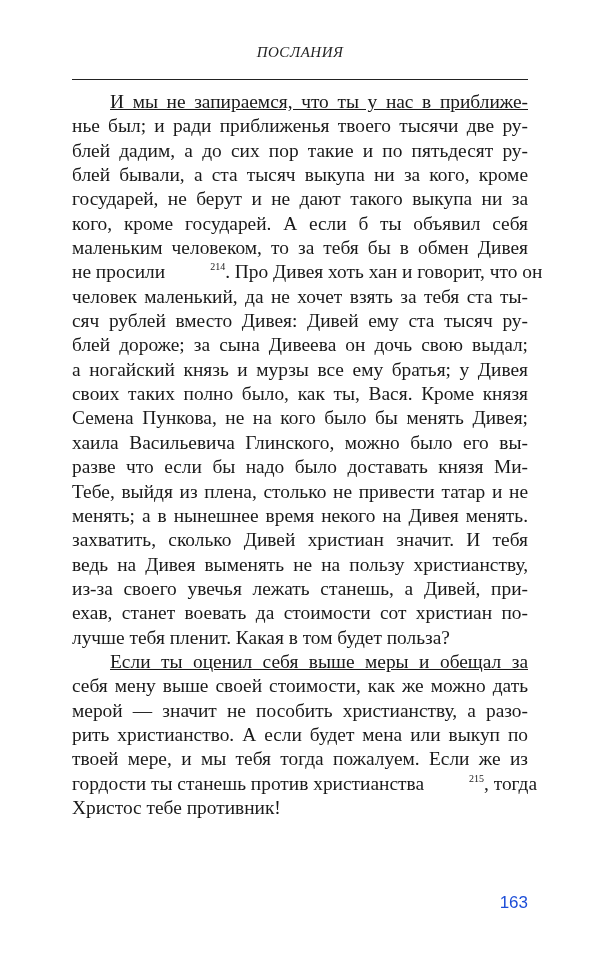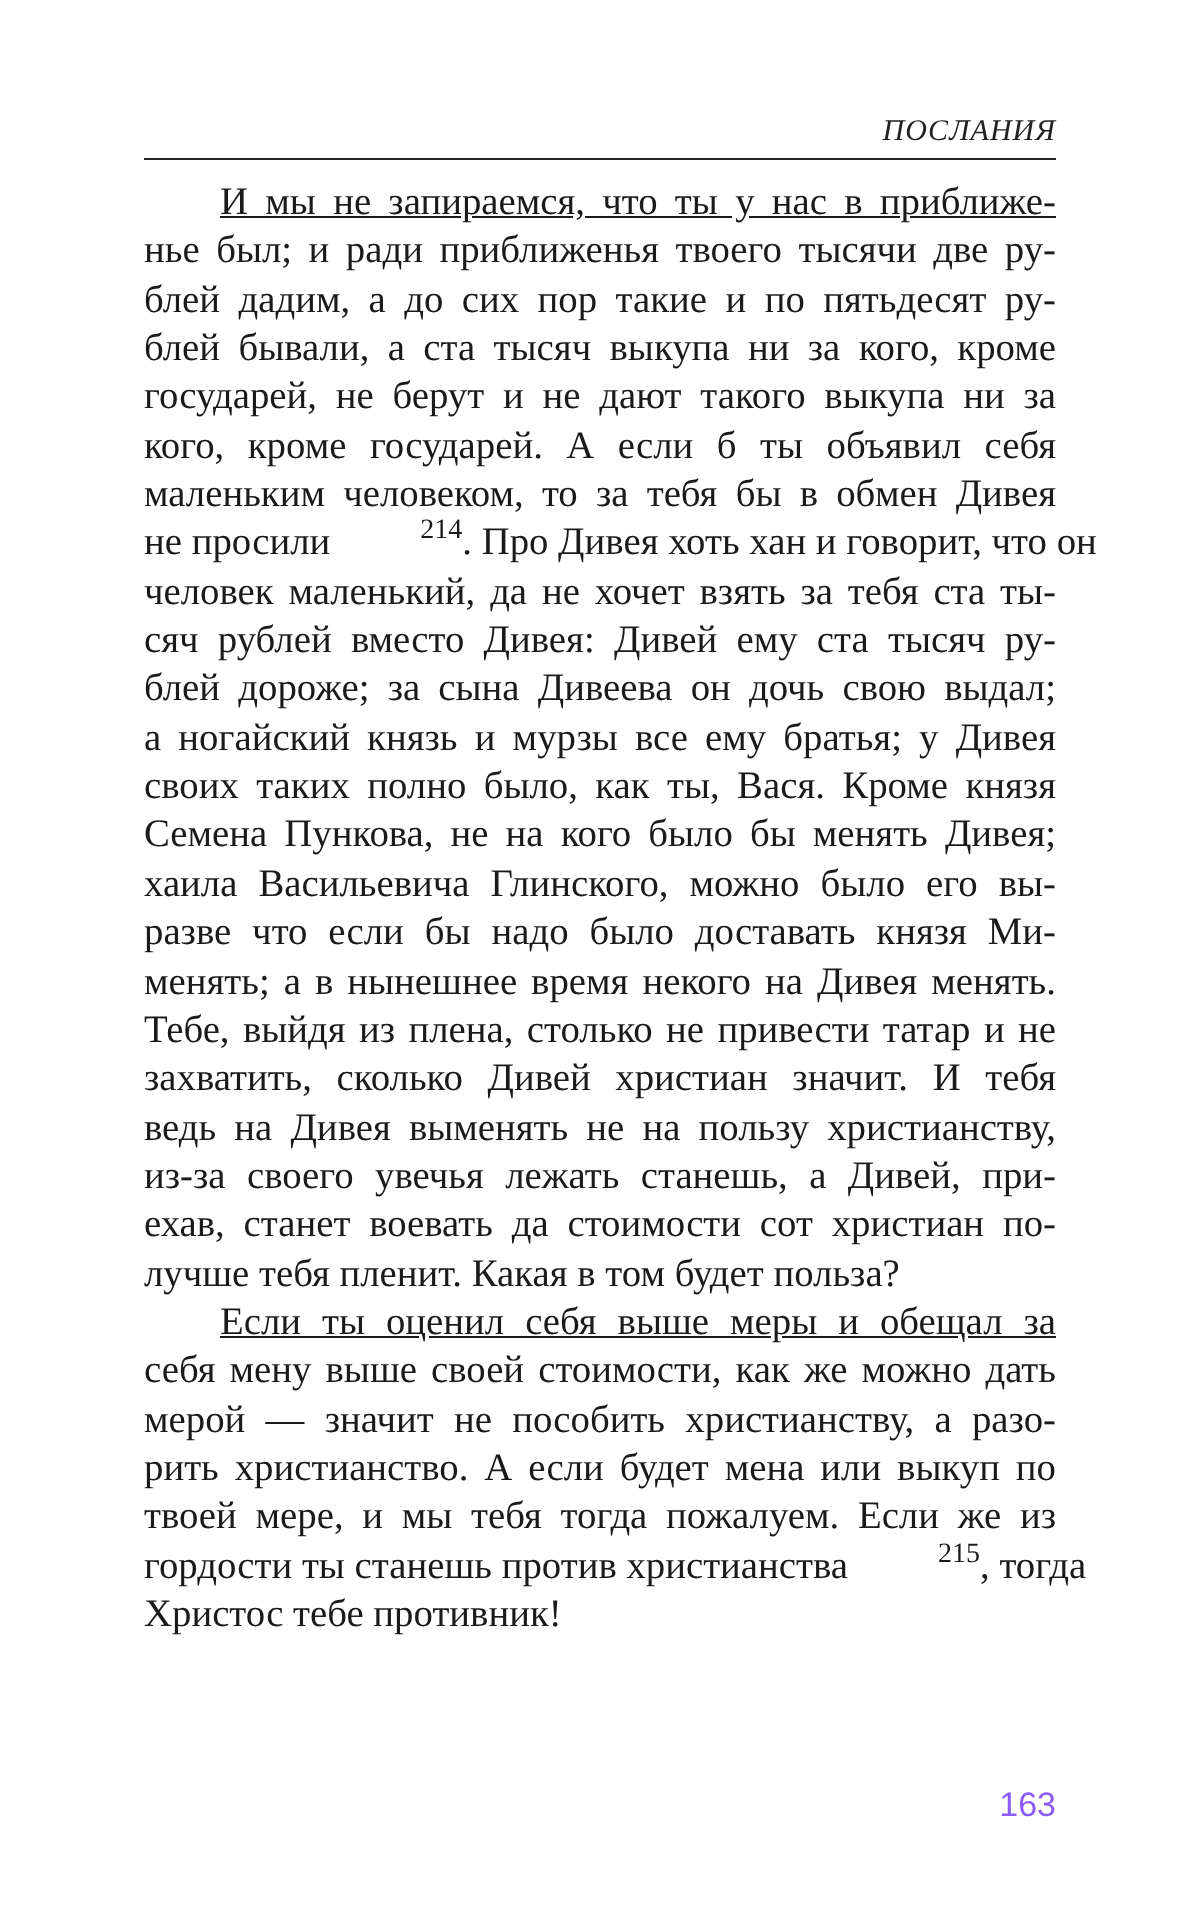--- a/index.html
+++ b/index.html
@@ -11,23 +11,23 @@
       width: 600px;
       height: 960px;
       position: relative;
       overflow: hidden;
       font-family: "Liberation Serif", "DejaVu Serif", serif;
       color: #1a1a1a;
     }
     .running-head {
       position: absolute;
       left: 72px;
-      top: 58px;
+      top: 44px;
       width: 456px;
-      text-align: right;
+      text-align: center;
       font-style: italic;
       font-size: 15px;
       letter-spacing: 0.5px;
       color: #222;
     }
     .head-rule {
       position: absolute;
       left: 72px;
       top: 79px;
       width: 456px;
@@ -50,34 +50,34 @@
       text-align-last: justify;
     }
     .line.last {
       text-align-last: left;
     }
     .line.indent {
       padding-left: 38px;
       text-decoration: underline;
     }
     sup {
-      font-size: 14px;
+      font-size: 10px;
       line-height: 0;
       vertical-align: 8px;
       margin-left: 45px;
     }
     .page-number {
       position: absolute;
       left: 470px;
       top: 893px;
       width: 58px;
       text-align: right;
       font-family: "Liberation Sans", "DejaVu Sans", sans-serif;
       font-size: 17px;
-      color: #8b5cf6;
+      color: #1d4ed8;
     }
   </style>
 </head>
 <body>
 
 <div class="running-head">ПОСЛАНИЯ</div>
 <div class="head-rule"></div>
 
 <div class="text-block">
 
@@ -91,22 +91,22 @@
     <span class="line">маленьким человеком, то за тебя бы в обмен Дивея</span>
     <span class="line"><span>не просили</span><sup>214</sup><span>. Про Дивея хоть хан и говорит, что он</span></span>
     <span class="line">человек маленький, да не хочет взять за тебя ста ты-</span>
     <span class="line">сяч рублей вместо Дивея: Дивей ему ста тысяч ру-</span>
     <span class="line">блей дороже; за сына Дивеева он дочь свою выдал;</span>
     <span class="line">а ногайский князь и мурзы все ему братья; у Дивея</span>
     <span class="line">своих таких полно было, как ты, Вася. Кроме князя</span>
     <span class="line">Семена Пункова, не на кого было бы менять Дивея;</span>
     <span class="line">хаила Васильевича Глинского, можно было его вы-</span>
     <span class="line">разве что если бы надо было доставать князя Ми-</span>
+    <span class="line">Тебе, выйдя из плена, столько не привести татар и не</span>
     <span class="line">менять; а в нынешнее время некого на Дивея менять.</span>
-    <span class="line">Тебе, выйдя из плена, столько не привести татар и не</span>
     <span class="line">захватить, сколько Дивей христиан значит. И тебя</span>
     <span class="line">ведь на Дивея выменять не на пользу христианству,</span>
     <span class="line">из-за своего увечья лежать станешь, а Дивей, при-</span>
     <span class="line">ехав, станет воевать да стоимости сот христиан по-</span>
     <span class="line last">лучше тебя пленит. Какая в том будет польза?</span>
   </div>
 
   <div>
     <span class="line indent">Если ты оценил себя выше меры и обещал за</span>
     <span class="line">себя мену выше своей стоимости, как же можно дать</span>

